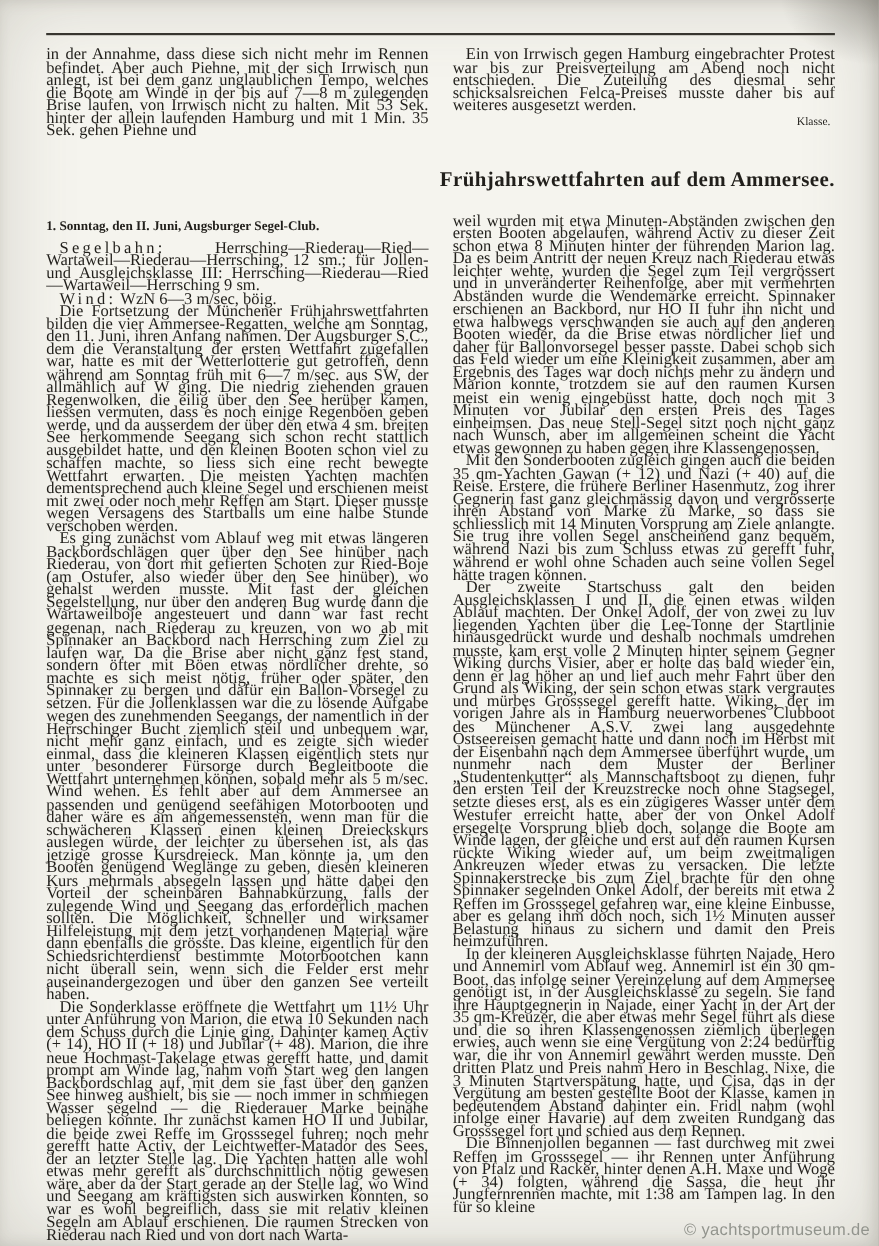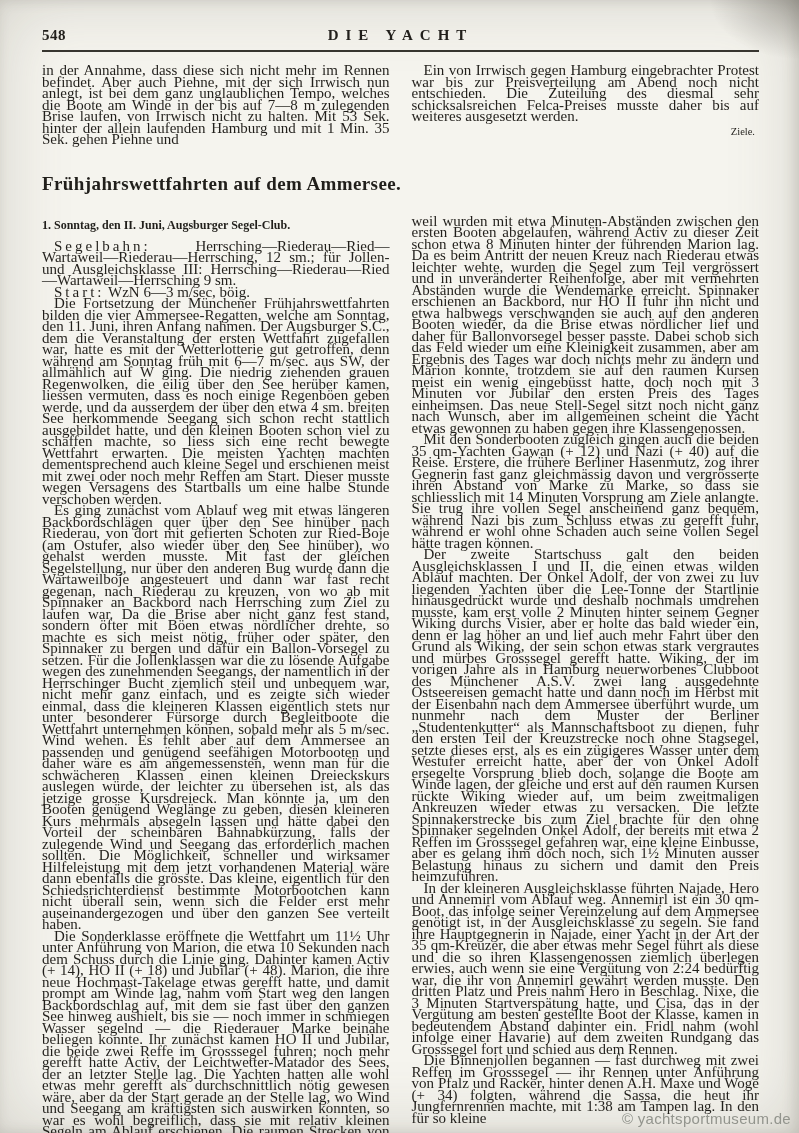--- a/index.html
+++ b/index.html
@@ -33,71 +33,67 @@
   .col { flex:1 1 0; min-width:0; }
 
   .para { font-size:15px; line-height:11.5px; text-align:justify; }
   .para.indent { text-indent:12px; }
   .spaced { letter-spacing:3px; }
 
   .top-article { margin-top:13px; }
   .signature { font-size:10.5px; text-align:right; padding-right:4px; margin-top:3px; }
 
   .article-title {
-    text-align:left; font-weight:bold; font-size:19px;
+    text-align:right; font-weight:bold; font-size:19px;
     letter-spacing:.4px; margin:27px 0 21px 0;
   }
   .section-heading {
     font-weight:bold; font-size:12px;
     margin:2px 0 9px 0; line-height:14px;
   }
 
   .watermark {
     position:absolute; right:8px; bottom:6px;
     font-family:"Liberation Sans","DejaVu Sans",sans-serif;
     font-size:15px; color:#92948d; letter-spacing:.3px;
   }
 </style>
 </head>
 <body>
 
 <div class="page">
   <div class="corner-shade"></div>
   <div class="inner">
 
-    <header class="page-header">
-      <span class="page-number">548</span>
-      <span class="journal-title">DIE YACHT</span>
-    </header>
     <div class="header-rule"></div>
 
     <section class="two-col top-article">
       <div class="col">
         <p class="para">
           <span>in der Annahme, dass diese sich nicht mehr im Rennen befindet. Aber auch Piehne, mit der sich Irrwisch nun anlegt, ist bei dem ganz unglaublichen Tempo, welches die Boote am Winde in der bis auf 7—8 m zulegenden Brise laufen, von Irrwisch nicht zu halten. Mit 53 Sek. hinter der allein laufenden Hamburg und mit 1 Min. 35 Sek. gehen Piehne und</span>
         </p>
       </div>
       <div class="col">
         <p class="para indent">
           <span>Ein von Irrwisch gegen Hamburg eingebrachter Protest war bis zur Preisverteilung am Abend noch nicht entschieden. Die Zuteilung des diesmal sehr schicksalsreichen Felca-Preises musste daher bis auf weiteres ausgesetzt werden.</span>
         </p>
-        <p class="signature">Ziele.</p>
+        <p class="signature">Klasse.</p>
       </div>
     </section>
 
     <h1 class="article-title">Frühjahrswettfahrten auf dem Ammersee.</h1>
 
     <section class="two-col main-article">
       <div class="col">
         <h2 class="section-heading">1. Sonntag, den II. Juni, Augsburger Segel-Club.</h2>
         <p class="para indent">
           <span class="spaced">Segelbahn:</span><span> Herrsching—Riederau—Ried—Wartaweil—Riederau—Herrsching, 12 sm.; für Jollen- und Ausgleichsklasse III: Herrsching—Riederau—Ried—Wartaweil—Herrsching 9 sm.</span>
         </p>
         <p class="para indent">
-          <span class="spaced">Start:</span><span> WzN 6—3 m/sec, böig.</span>
+          <span class="spaced">Wind:</span><span> WzN 6—3 m/sec, böig.</span>
         </p>
         <p class="para indent">
           <span>Die Fortsetzung der Münchener Frühjahrswettfahrten bilden die vier Ammersee-Regatten, welche am Sonntag, den 11. Juni, ihren Anfang nahmen. Der Augsburger S.C., dem die Veranstaltung der ersten Wettfahrt zugefallen war, hatte es mit der Wetterlotterie gut getroffen, denn während am Sonntag früh mit 6—7 m/sec. aus SW, der allmählich auf W ging. Die niedrig ziehenden grauen Regenwolken, die eilig über den See herüber kamen, liessen vermuten, dass es noch einige Regenböen geben werde, und da ausserdem der über den etwa 4 sm. breiten See herkommende Seegang sich schon recht stattlich ausgebildet hatte, und den kleinen Booten schon viel zu schaffen machte, so liess sich eine recht bewegte Wettfahrt erwarten. Die meisten Yachten machten dementsprechend auch kleine Segel und erschienen meist mit zwei oder noch mehr Reffen am Start. Dieser musste wegen Versagens des Startballs um eine halbe Stunde verschoben werden.</span>
         </p>
         <p class="para indent">
           <span>Es ging zunächst vom Ablauf weg mit etwas längeren Backbordschlägen quer über den See hinüber nach Riederau, von dort mit gefierten Schoten zur Ried-Boje (am Ostufer, also wieder über den See hinüber), wo gehalst werden musste. Mit fast der gleichen Segelstellung, nur über den anderen Bug wurde dann die Wartaweilboje angesteuert und dann war fast recht gegenan, nach Riederau zu kreuzen, von wo ab mit Spinnaker an Backbord nach Herrsching zum Ziel zu laufen war. Da die Brise aber nicht ganz fest stand, sondern öfter mit Böen etwas nördlicher drehte, so machte es sich meist nötig, früher oder später, den Spinnaker zu bergen und dafür ein Ballon-Vorsegel zu setzen. Für die Jollenklassen war die zu lösende Aufgabe wegen des zunehmenden Seegangs, der namentlich in der Herrschinger Bucht ziemlich steil und unbequem war, nicht mehr ganz einfach, und es zeigte sich wieder einmal, dass die kleineren Klassen eigentlich stets nur unter besonderer Fürsorge durch Begleitboote die Wettfahrt unternehmen können, sobald mehr als 5 m/sec. Wind wehen. Es fehlt aber auf dem Ammersee an passenden und genügend seefähigen Motorbooten und daher wäre es am angemessensten, wenn man für die schwächeren Klassen einen kleinen Dreieckskurs auslegen würde, der leichter zu übersehen ist, als das jetzige grosse Kursdreieck. Man könnte ja, um den Booten genügend Weglänge zu geben, diesen kleineren Kurs mehrmals absegeln lassen und hätte dabei den Vorteil der scheinbaren Bahnabkürzung, falls der zulegende Wind und Seegang das erforderlich machen sollten. Die Möglichkeit, schneller und wirksamer Hilfeleistung mit dem jetzt vorhandenen Material wäre dann ebenfalls die grösste. Das kleine, eigentlich für den Schiedsrichterdienst bestimmte Motorbootchen kann nicht überall sein, wenn sich die Felder erst mehr auseinandergezogen und über den ganzen See verteilt haben.</span>
         </p>
         <p class="para indent">
           <span>Die Sonderklasse eröffnete die Wettfahrt um 11½ Uhr unter Anführung von Marion, die etwa 10 Sekunden nach dem Schuss durch die Linie ging. Dahinter kamen Activ (+ 14), HO II (+ 18) und Jubilar (+ 48). Marion, die ihre neue Hochmast-Takelage etwas gerefft hatte, und damit prompt am Winde lag, nahm vom Start weg den langen Backbordschlag auf, mit dem sie fast über den ganzen See hinweg aushielt, bis sie — noch immer in schmiegen Wasser segelnd — die Riederauer Marke beinahe beliegen konnte. Ihr zunächst kamen HO II und Jubilar, die beide zwei Reffe im Grosssegel fuhren; noch mehr gerefft hatte Activ, der Leichtwetter-Matador des Sees, der an letzter Stelle lag. Die Yachten hatten alle wohl etwas mehr gerefft als durchschnittlich nötig gewesen wäre, aber da der Start gerade an der Stelle lag, wo Wind und Seegang am kräftigsten sich auswirken konnten, so war es wohl begreiflich, dass sie mit relativ kleinen Segeln am Ablauf erschienen. Die raumen Strecken von Riederau nach Ried und von dort nach Warta-</span>
         </p>

